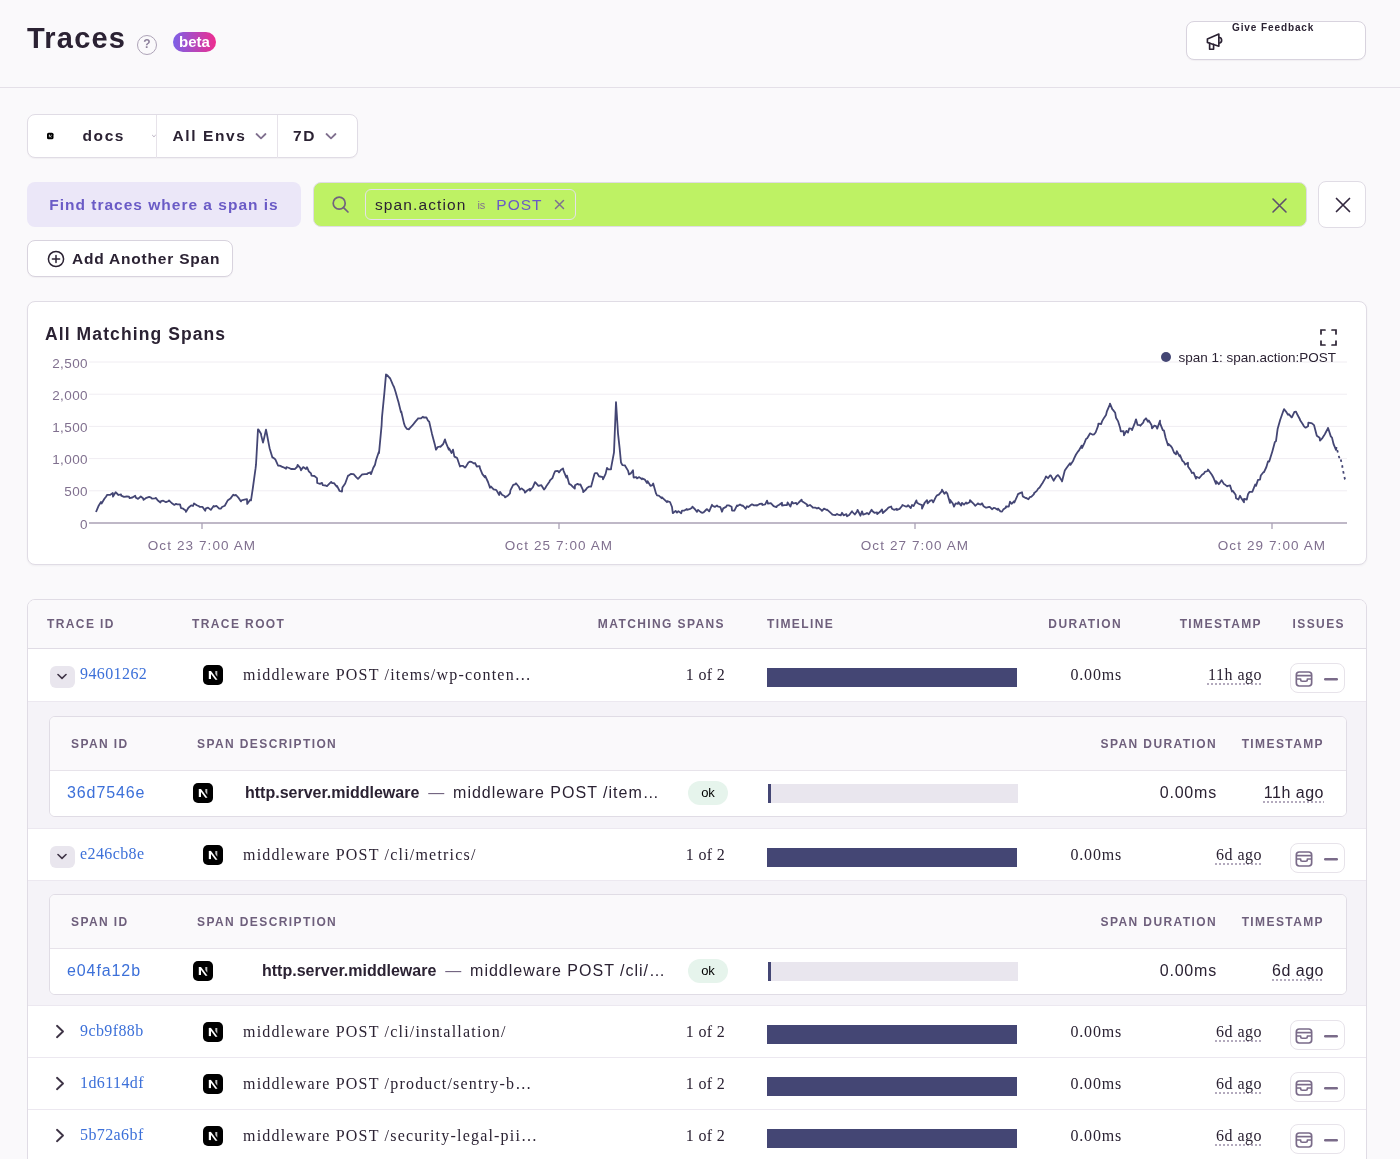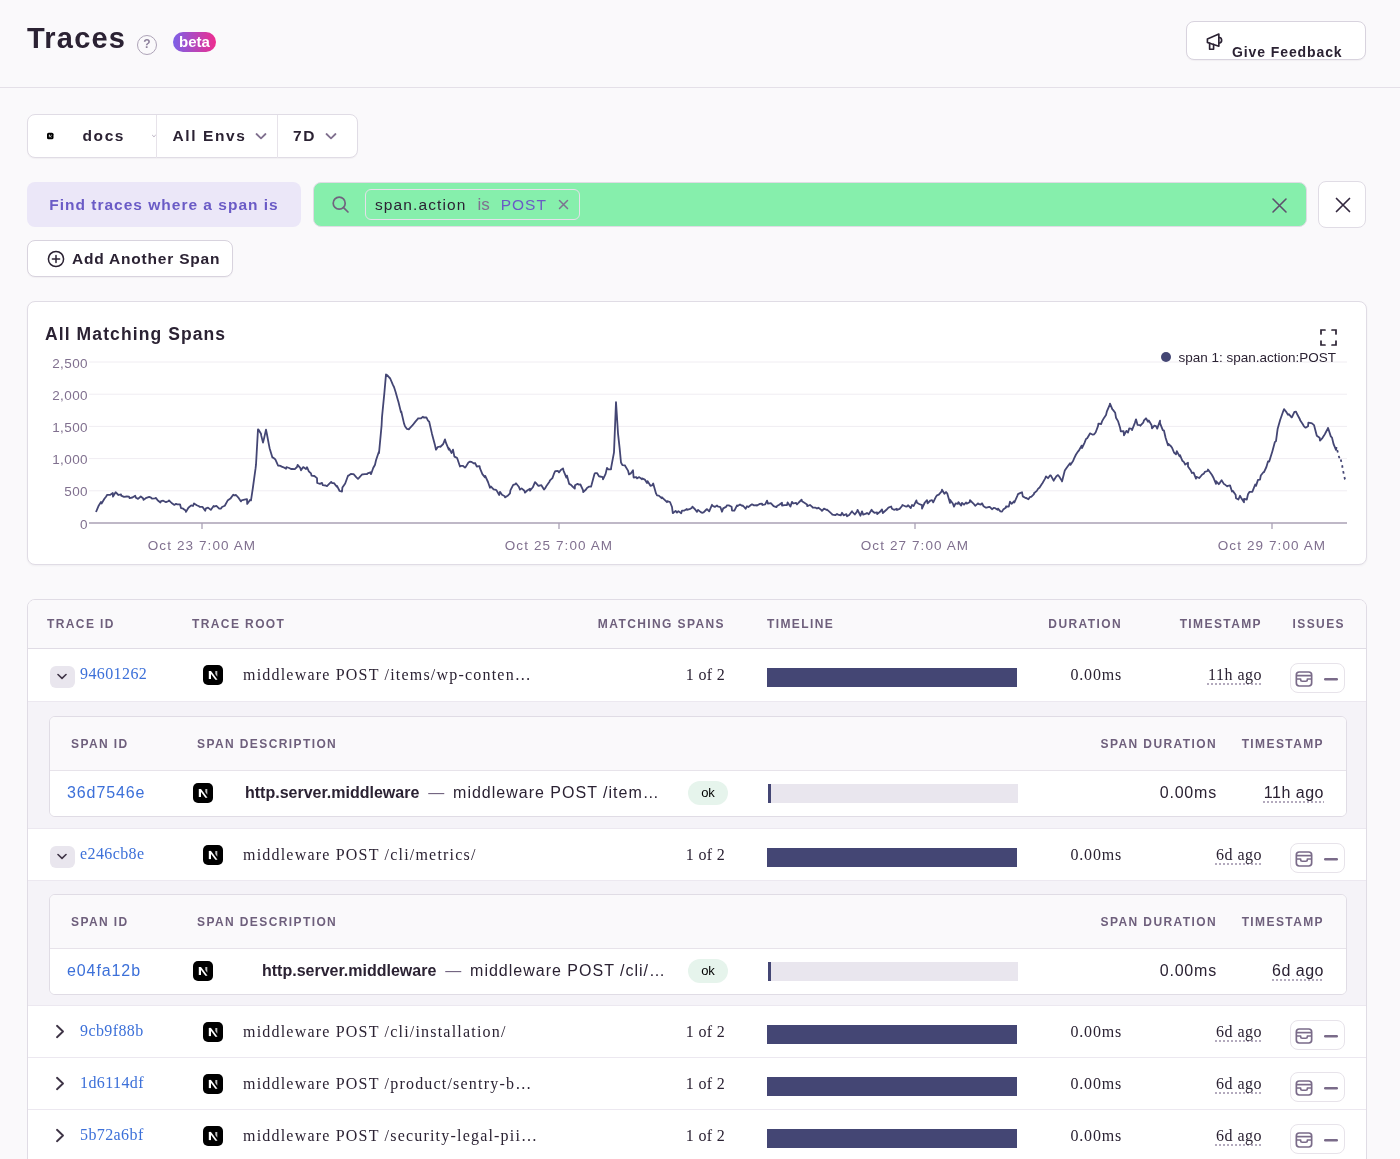--- a/index.html
+++ b/index.html
@@ -6,36 +6,36 @@
 html,body { width:1400px; height:1159px; overflow:hidden; }
 body { font-family:"Liberation Sans", sans-serif; background:#faf9fb; color:#2b2233; }
 .page { position:relative; width:1400px; height:1159px; }
 
 
 .hdr { position:absolute; left:0; top:0; width:1400px; height:88px; background:#faf9fb; border-bottom:1px solid #e4e0e8; }
 .title { position:absolute; left:27px; top:22px; font-size:29px; font-weight:700; color:#2b2233; letter-spacing:1.2px; }
 .qmark { position:absolute; left:137px; top:35px; width:20px; height:20px; border:1.5px solid #aea4b8; border-radius:50%; color:#8d819c; font-size:12px; font-weight:700; text-align:center; line-height:17px; }
 .beta { position:absolute; left:173px; top:32px; width:43px; height:20px; border-radius:10px; background:linear-gradient(90deg,#7c61e8 0%, #ee2d8f 100%); color:#fff; font-size:15px; font-weight:700; text-align:center; line-height:20px; }
 .feedback { position:absolute; left:1186px; top:21px; width:180px; height:39px; background:#fff; border:1px solid #d8d3de; border-radius:8px; box-shadow:0 1px 1px rgba(40,30,60,0.04); }
-.feedback span { position:absolute; left:45px; top:22px; font-size:14px; font-weight:700; color:#2b2233; letter-spacing:0.9px; }
+.feedback span { position:absolute; left:45px; top:0; font-size:10px; font-weight:700; color:#2b2233; letter-spacing:0.9px; }
 .feedback svg { position:absolute; left:18px; top:9px; }
 
 
 .filters { position:absolute; left:27px; top:114px; width:331px; height:44px; background:#fff; border:1px solid #e0dce5; border-radius:8px; box-shadow:0 1px 1px rgba(40,30,60,0.04); display:flex; align-items:center; }
 .filters .seg { display:flex; align-items:center; height:100%; padding:0 0 0 16px; white-space:nowrap; flex:none; }
 .filters .sep { width:1px; height:43px; background:#e7e3ea; }
 .filters .txt { font-size:15.5px; font-weight:700; color:#2b2233; letter-spacing:1.6px; }
 .chev { display:inline-block; margin-left:9px; }
 
 
 .findpill { position:absolute; left:27px; top:182px; width:274px; height:45px; background:#ebe7f8; border-radius:8px; color:#6a5bc6; font-size:15.5px; font-weight:700; text-align:center; line-height:45px; letter-spacing:1px; }
-.search { position:absolute; left:313px; top:182px; width:994px; height:45px; background:#86efac; border:1px solid #e0dce5; border-radius:8px;text-align:center; }
+.search { position:absolute; left:313px; top:182px; width:994px; height:45px; background:#bef264; border:1px solid #e0dce5; border-radius:8px;text-align:center; }
 .token { position:absolute; left:51px; top:6px; height:31px; border:1px solid #e5e1ea; border-radius:6px; display:flex; align-items:center; padding:0 10px 0 9px; }
 .token .k { font-size:15.5px; color:#2b2233; letter-spacing:1.1px; }
-.token .is { font-size:17px; color:#80708f; margin:16px 11px; }
+.token .is { font-size:11px; color:#80708f; margin:16px 11px; }
 .token .v { font-size:15.5px; color:#6a5bc6; margin-right:11px; letter-spacing:1px; }
 .closebtn { position:absolute; left:1318px; top:181px; width:48px; height:47px; background:#fff; border:1px solid #e0dce5; border-radius:8px; }
 .addspan { position:absolute; left:27px; top:240px; width:206px; height:37px; background:#fff; border:1px solid #d8d3de; border-radius:8px; box-shadow:0 1px 1px rgba(40,30,60,0.04); }
 .addspan span { position:absolute; left:44px; top:9px; font-size:15.5px; font-weight:700; color:#2b2233; letter-spacing:0.8px; }
 
 
 .chartpanel { position:absolute; left:27px; top:301px; width:1340px; height:264px; background:#fff; border:1px solid #e0dce5; border-radius:8px; box-shadow:0 1px 2px rgba(40,30,60,0.05); }
 .charttitle { position:absolute; left:17px; top:22px; font-size:17.5px; font-weight:700; color:#2b2233; letter-spacing:1.1px; }
 .legend { position:absolute; right:64px; top:350px; font-size:13.5px; color:#2b2233; }
 .legend i { display:inline-block; width:10px; height:10px; border-radius:50%; background:#444674; margin-right:7px; }

